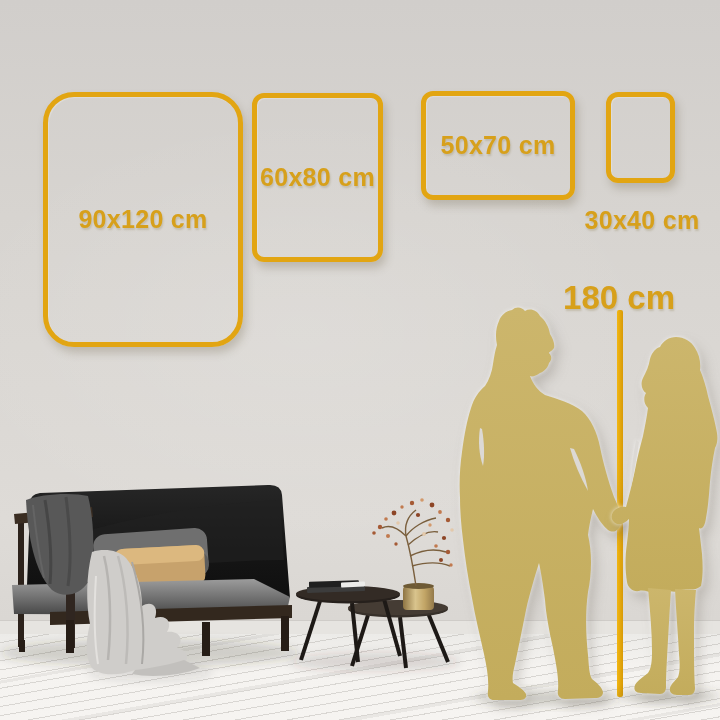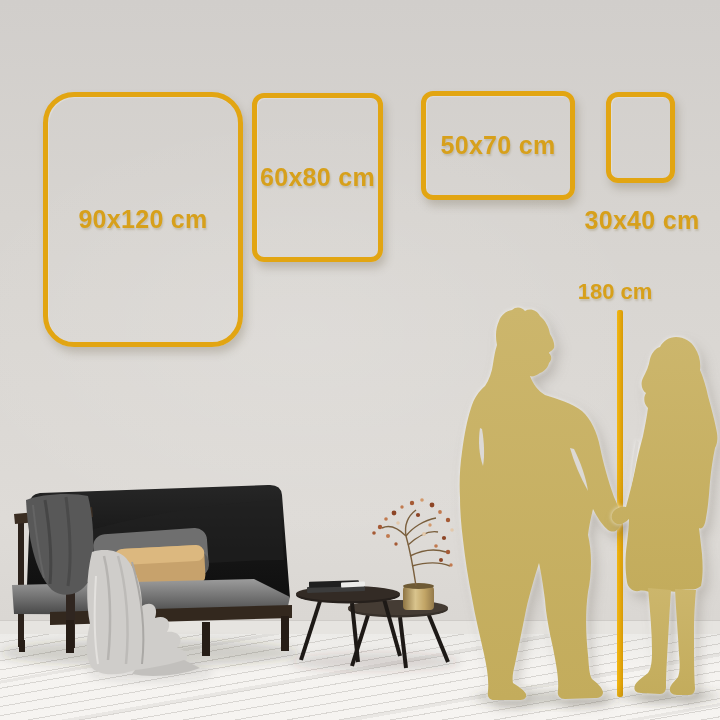--- a/index.html
+++ b/index.html
@@ -33,22 +33,22 @@
   .f3{left:421px;top:91px;width:144px;height:99px;}
   .f4{left:606px;top:92px;width:59px;height:81px;}
   .size-label{
     color:#d7a01b;font-weight:bold;font-size:25px;letter-spacing:0.3px;
     text-shadow:1px 2px 2px rgba(120,100,40,0.22);white-space:nowrap;
   }
   .label-below{
     position:absolute;left:582px;top:206px;width:120px;text-align:center;
   }
   .height-label{
-    position:absolute;left:555px;top:279px;width:120px;text-align:center;
-    color:#d7a01b;font-weight:bold;font-size:22px;
+    position:absolute;left:555px;top:279px;width:120px;text-align:right;
+    color:#d7a01b;font-weight:bold;font-size:33px;
     text-shadow:1px 2px 2px rgba(120,100,40,0.22);
   }
   .height-line{
     position:absolute;left:617px;top:310px;width:6px;height:387px;
     background:linear-gradient(90deg,#f2b713,#d89a06);border-radius:2px;
   }
   .scene-svg{position:absolute;left:0;top:0;width:720px;height:720px;}
   .silhouette{filter:drop-shadow(0 0 2px rgba(255,255,255,0.7)) drop-shadow(5px 7px 6px rgba(110,104,92,0.28));}
 </style>
 </head>

